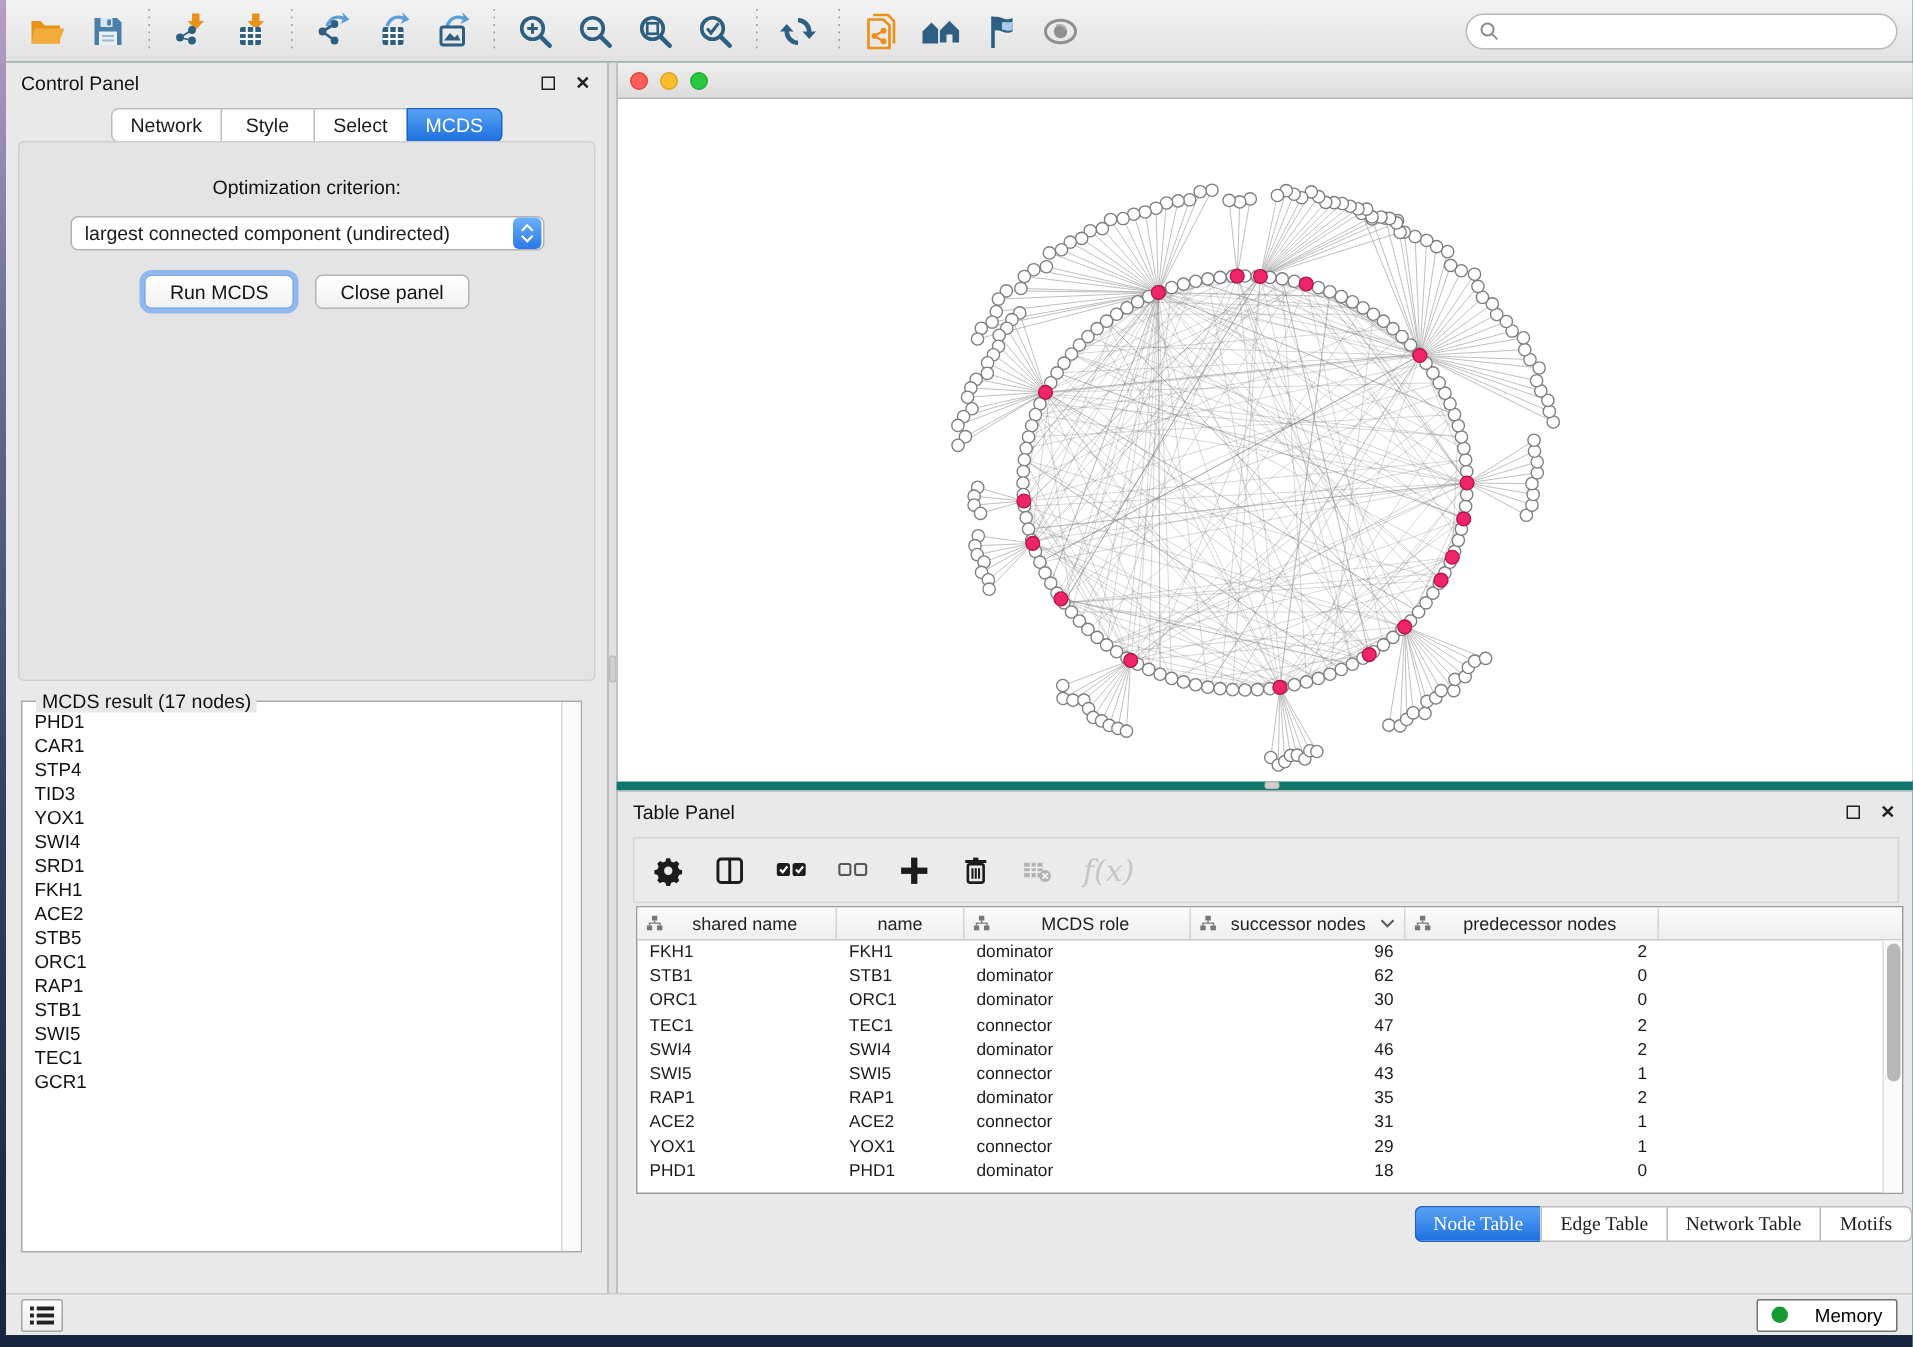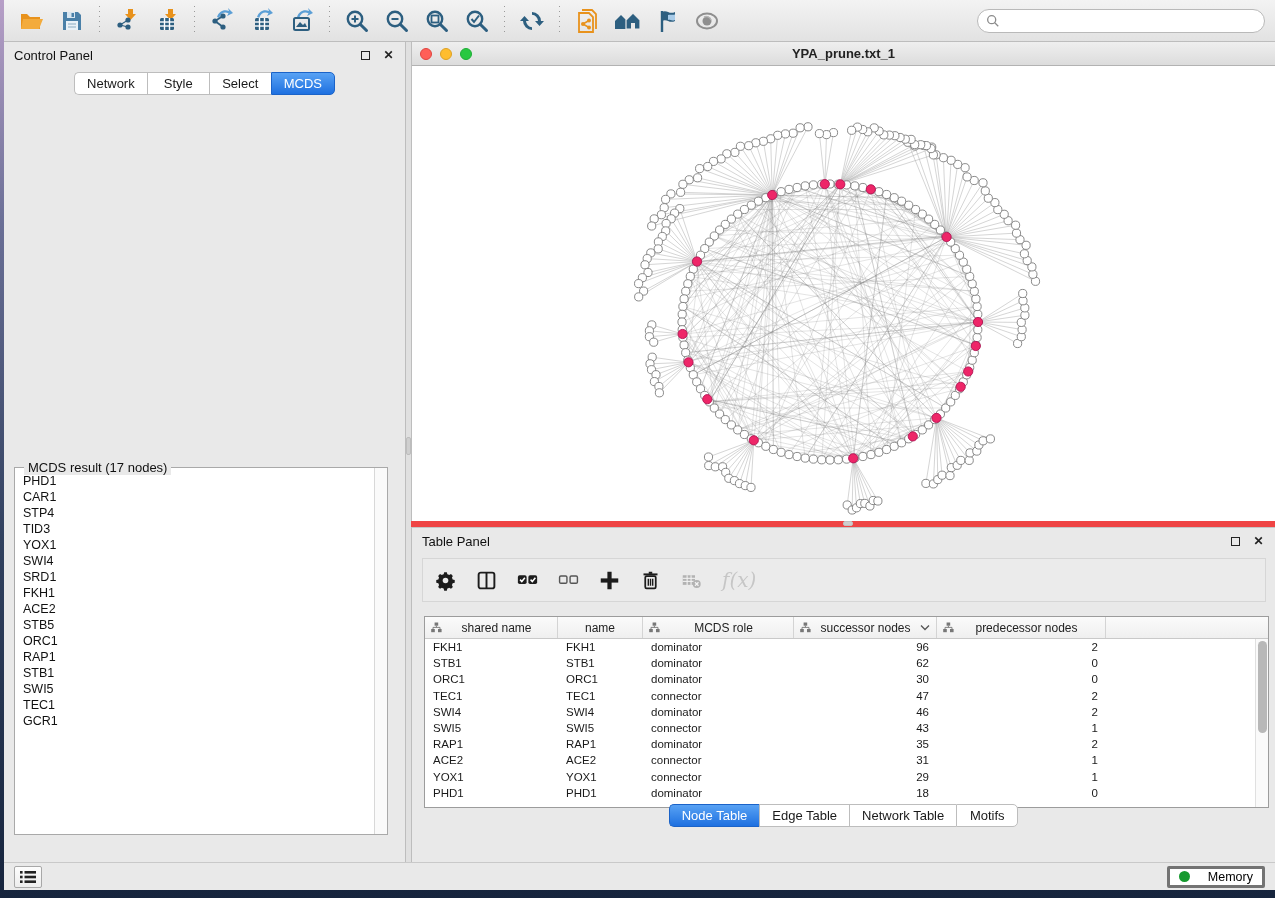--- a/index.html
+++ b/index.html
@@ -1,19 +1,19 @@
 <!DOCTYPE html>
 <html><head>
 <meta charset="utf-8">
 <style>
   * { margin:0; padding:0; box-sizing:border-box; }
   html,body { width:1275px; height:898px; overflow:hidden;
     font-family:"Liberation Sans", sans-serif; font-size:12px; color:#1a1a1a; }
   body { background:linear-gradient(180deg,#b79fc7 0%,#6a6f96 25%,#31415f 60%,#16243d 100%); }
-  .app { position:absolute; left:4px; top:0; width:1271px; height:890px; background:#ef4444; }
+  .app { position:absolute; left:4px; top:0; width:1271px; height:890px; background:#0f766e; }
 
   
   .toolbar { position:absolute; left:0; top:0; width:100%; height:42px;
     background:linear-gradient(180deg,#f3f3f3,#e2e2e2); border-bottom:1px solid #bdbdbd;
     display:flex; align-items:center; padding:0 10px; }
   .tb-group { display:flex; align-items:center; gap:4px; }
   .tb-sep { width:1px; height:30px; margin:0 9px;
     background-image:linear-gradient(#9a9a9a 30%, rgba(0,0,0,0) 0%);
     background-size:1px 5px; background-repeat:repeat-y; }
   .tb-btn { width:36px; height:34px; border:none; background:transparent; display:flex;
@@ -92,44 +92,44 @@
     background:#e9e9e9; border-left:1px solid #bdbdbd; border-top:1px solid #c6c6c6; }
   .tp-toolbar { position:absolute; left:10px; top:30px; width:844px; height:44px;
     background:#ebebeb; border:1px solid #d6d6d6; display:flex; align-items:center;
     padding:0 12px; gap:20px; }
   .tp-btn { background:none; border:none; cursor:pointer; display:flex; align-items:center;
     justify-content:flex-start; height:30px; }
   .tp-btn svg { width:21px; height:21px; }
   .tp-btn.disabled { opacity:.45; cursor:default; }
   .fx-label { font-size:20px; font-style:italic; font-family:"DejaVu Serif", serif; color:#9a9a9a; }
 
-  .grid-wrap { position:absolute; left:12px; top:88px; width:845px; height:192px;
+  .grid-wrap { position:absolute; left:12px; top:76px; width:845px; height:192px;
     background:#fff; border:1px solid #9c9c9c; }
   .grid-header { display:flex; height:22px; background:linear-gradient(180deg,#fbfbfb,#efefef);
     border-bottom:1px solid #c9c9c9; }
   .gh-cell { display:flex; align-items:center; padding:0 6px; border-right:1px solid #d4d4d4;
     font-size:12px; color:#222; cursor:pointer; }
   .gh-cell .gh-label { flex:1; text-align:center; }
   .grid-body { position:absolute; left:0; top:22px; right:13px; bottom:0; overflow:hidden; }
   .grid-row { display:flex; height:16.2px; align-items:center; }
   .gc { padding:0 8px; font-size:11.5px; white-space:nowrap; overflow:hidden; }
   .gc.num { text-align:right; }
   .grid-scroll { position:absolute; right:0; top:22px; width:13px; bottom:0;
     background:#fafafa; border-left:1px solid #e0e0e0; }
   .grid-thumb { position:absolute; left:2px; top:2px; width:9px; height:92px;
     background:#b8b8b8; border-radius:5px; }
 
-  .bottom-tabs { position:absolute; left:0; right:0; top:276px; display:flex; justify-content:center; }
+  .bottom-tabs { position:absolute; left:0; right:0; top:276px; display:flex; justify-content:flex-end;font-family:Liberation Serif, serif; }
   .status-bar { position:absolute; left:0; top:862px; width:1271px; height:28px; background:#e9e9e9;
     border-top:1px solid #c9c9c9; display:flex; align-items:center; padding:0 10px; }
   .list-btn { width:28px; height:22px; background:linear-gradient(180deg,#fdfdfd,#ededed);
     border:1px solid #a8a8a8; border-radius:2px; display:flex; align-items:center;
     justify-content:center; cursor:pointer; }
   .memory-btn { margin-left:auto; height:22px; padding:0 9px; background:#fff;
-    border:3px solid #737373; border-radius:2px; display:flex; align-items:center; gap:18px;
+    border:1px solid #737373; border-radius:2px; display:flex; align-items:center; gap:18px;
     font-size:12.5px; cursor:pointer; font-family:inherit; }
   .mem-dot { width:11px; height:11px; border-radius:50%; background:#169a2f; }
 </style>
 </head>
 <body>
 
 <div class="app">
 
   <div class="toolbar">
     <div id="toolbar-groups" style="display:flex;align-items:center;">
@@ -302,20 +302,38 @@
     </div>
     <div class="tabs-row">
       <div class="seg" id="cp-tabs">
           <div class="tab">Network</div>
           <div class="tab">Style</div>
           <div class="tab">Select</div>
           <div class="tab active">MCDS</div>
         </div>
     </div>
 
+    <div class="mcds-body">
+      <div class="opt-label">Optimization criterion:</div>
+      <div class="combo">
+        <span class="combo-text">largest connected component (undirected)</span>
+        <span class="combo-step">
+          <svg viewBox="0 0 10 6">
+              <path d="M1 5 L5 1 L9 5" fill="none" stroke="#fff" stroke-width="1.6"></path>
+            </svg>
+          <svg viewBox="0 0 10 6">
+              <path d="M1 1 L5 5 L9 1" fill="none" stroke="#fff" stroke-width="1.6"></path>
+            </svg>
+        </span>
+      </div>
+      <div class="btn-row">
+        <button class="mac-btn focused">Run MCDS</button>
+        <button class="mac-btn">Close panel</button>
+      </div>
+    </div>
 
     <div class="result-group">
       <span class="result-legend">MCDS result (17 nodes)</span>
       <div class="result-box">
         <div class="result-list" id="result-list">
             <div class="result-item">PHD1</div>
             <div class="result-item">CAR1</div>
             <div class="result-item">STP4</div>
             <div class="result-item">TID3</div>
             <div class="result-item">YOX1</div>
@@ -340,21 +358,20 @@
       <div class="vsplit-handle"></div>
     </div>
 
   <div class="net-window">
     <div class="net-titlebar">
       <span class="lights">
         <span class="light red"></span>
         <span class="light yellow"></span>
         <span class="light green"></span>
       </span>
-      <span class="net-title">YPA_prune.txt_1</span>
     </div>
     <div class="net-canvas">
       <svg id="net-svg" width="864" height="454" viewBox="0 0 864 454">
           <g stroke="#7e7e7e" stroke-width="0.6" stroke-opacity="0.35" fill="none">
             <line x1="566.0" y1="256.0" x2="482.2" y2="131.7"></line>
             <line x1="566.0" y1="256.0" x2="474.6" y2="128.5"></line>
             <line x1="566.0" y1="256.0" x2="466.9" y2="386.3"></line>
             <line x1="566.0" y1="256.0" x2="325.7" y2="363.9"></line>
             <line x1="566.0" y1="256.0" x2="284.7" y2="196.1"></line>
             <line x1="566.0" y1="256.0" x2="313.3" y2="158.4"></line>

